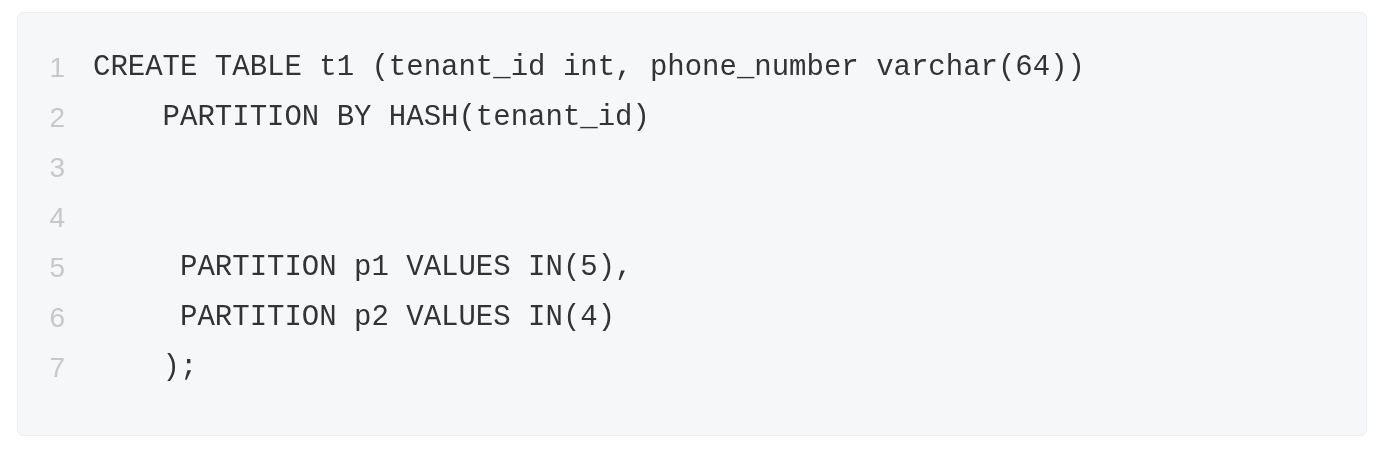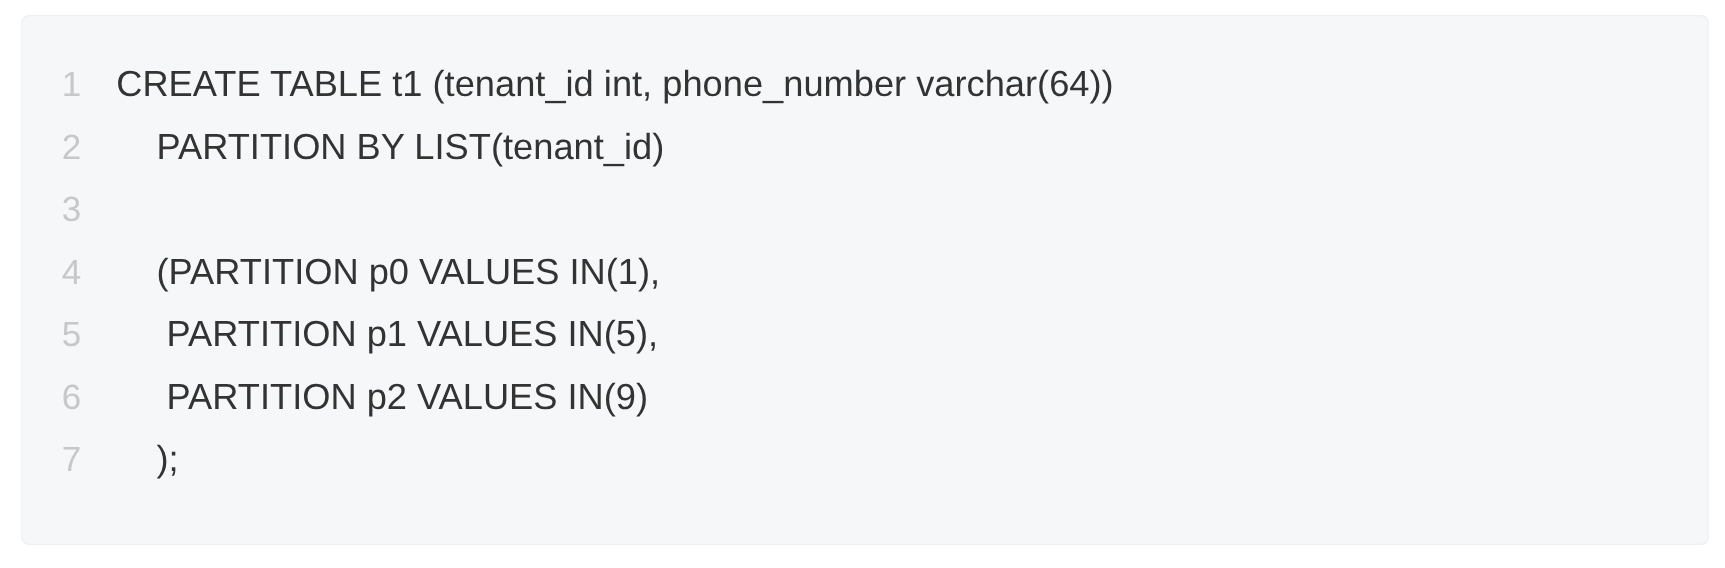--- a/index.html
+++ b/index.html
@@ -33,50 +33,49 @@
     width: 47px;
     text-align: right;
     font-family: "Liberation Sans", sans-serif;
     font-size: 28px;
     color: #c6c8ca;
     user-select: none;
   }
   .code-text {
     padding-left: 28px;
     white-space: pre;
-    font-family: Liberation Sans, sans-serif;
+    font-family: Liberation Mono, monospace;
     font-size: 29px;
     color: #333333;
     letter-spacing: 0;
   }
 </style>
 </head>
 <body>
 
 <div class="code-block">
   <div class="code-line">
     <span class="ln">1</span>
     <span class="code-text">CREATE TABLE t1 (tenant_id int, phone_number varchar(64))</span>
   </div>
   <div class="code-line">
     <span class="ln">2</span>
-    <span class="code-text">    PARTITION BY LIST(tenant_id)</span>
+    <span class="code-text">    PARTITION BY HASH(tenant_id)</span>
   </div>
   <div class="code-line">
     <span class="ln">3</span>
   </div>
   <div class="code-line">
     <span class="ln">4</span>
-    <span class="code-text">    (PARTITION p0 VALUES IN(1),</span>
   </div>
   <div class="code-line">
     <span class="ln">5</span>
     <span class="code-text">     PARTITION p1 VALUES IN(5),</span>
   </div>
   <div class="code-line">
     <span class="ln">6</span>
-    <span class="code-text">     PARTITION p2 VALUES IN(9)</span>
+    <span class="code-text">     PARTITION p2 VALUES IN(4)</span>
   </div>
   <div class="code-line">
     <span class="ln">7</span>
     <span class="code-text">    );</span>
   </div>
 </div>
 
 </body></html>

